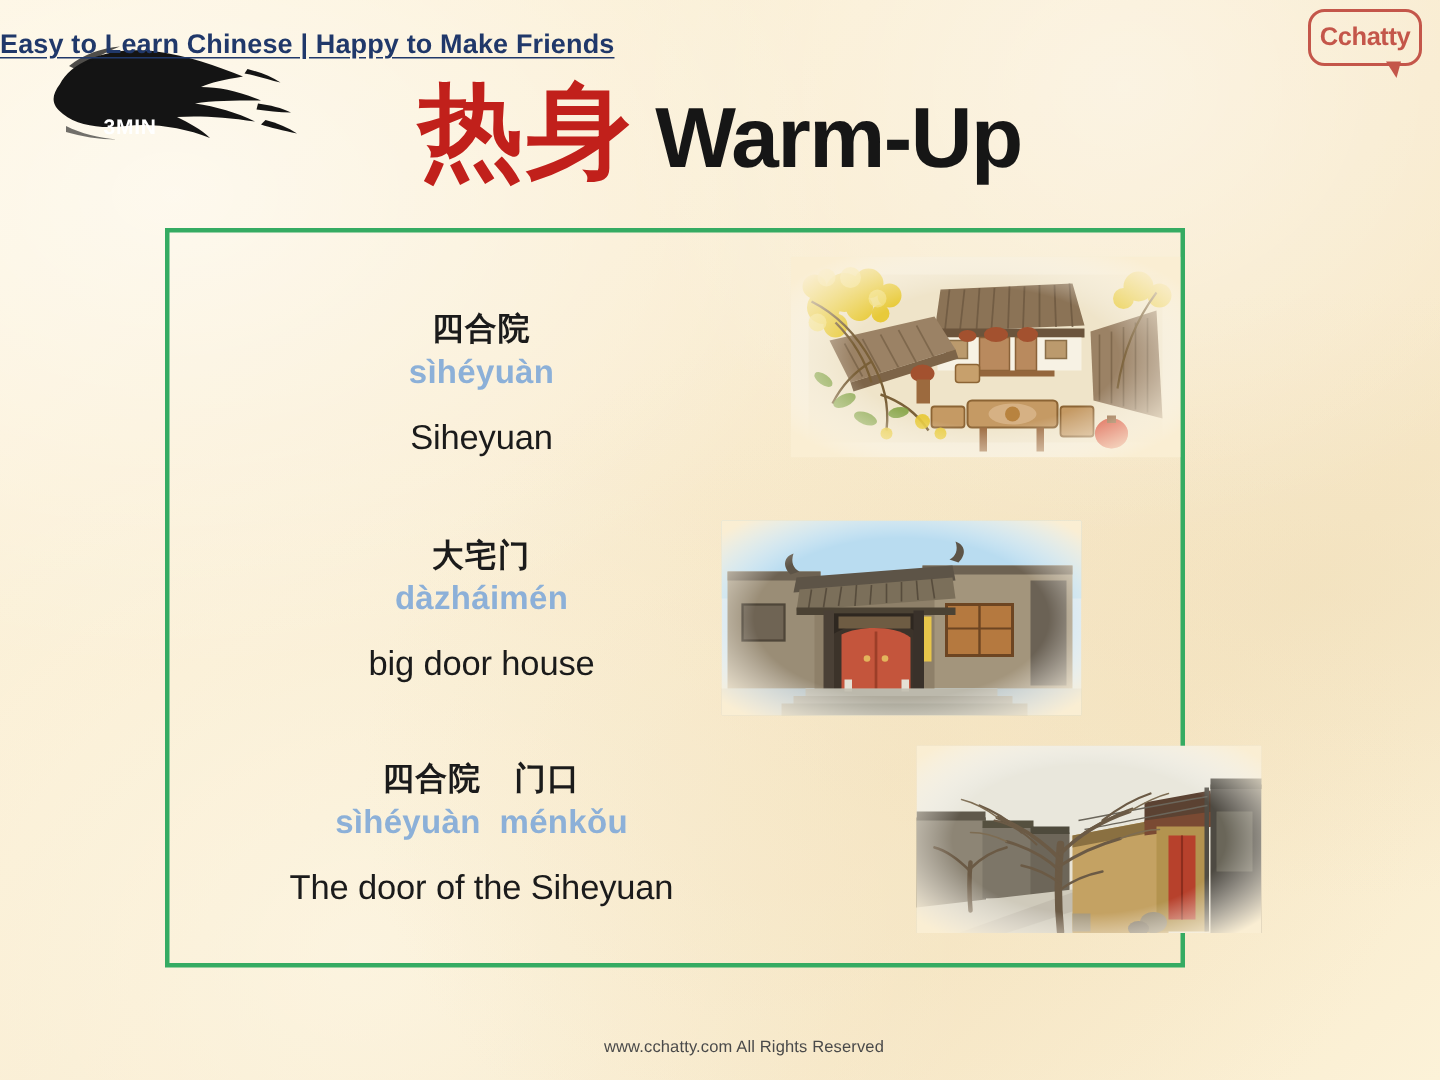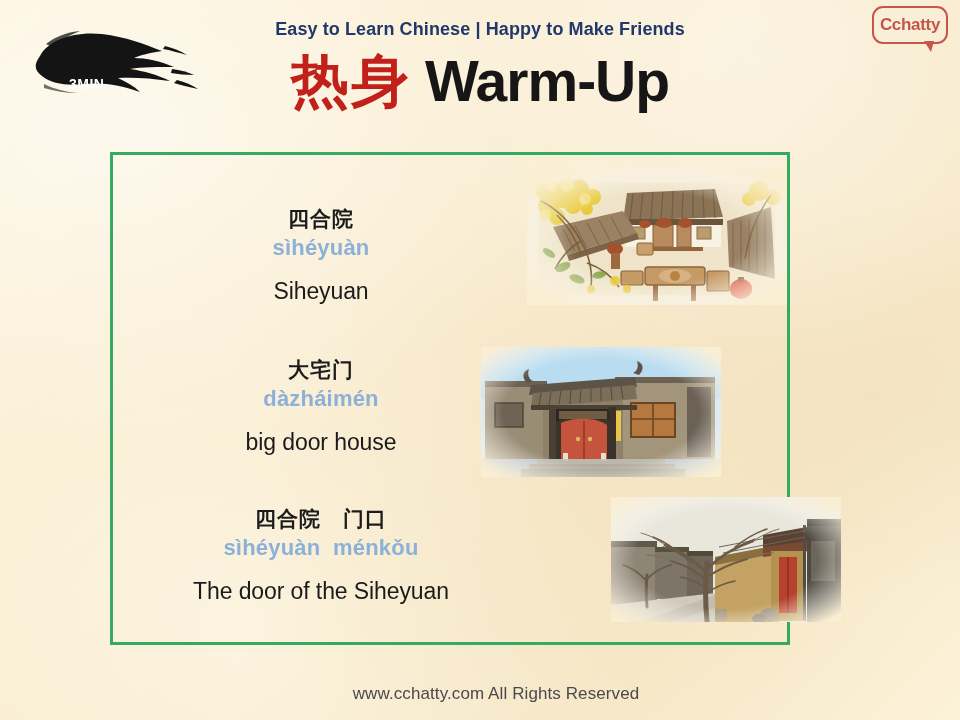--- a/index.html
+++ b/index.html
@@ -26,42 +26,42 @@
       radial-gradient(ellipse at 92% 55%, rgba(238,220,182,0.45) 0%, rgba(238,220,182,0) 36%),
       linear-gradient(135deg, #fdf4dd 0%, #f9ecd0 45%, #f7e8c8 75%, #fcf2d8 100%);
   }
 
   
   .subtitle-link {
     position: absolute;
     left: 0;
     right: 0;
     top: 19px;
-    text-align: center;
     font-size: 18px;
     font-weight: 600;
     color: #20386a;
+    text-decoration: underline;
     text-underline-offset: 3px;
     letter-spacing: 0.1px;
     cursor: pointer;
   }
 
   .title-row {
     position: absolute;
     left: 0;
     right: 0;
     top: 52px;
     display: flex;
     align-items: baseline;
     justify-content: center;
     gap: 14px;
   }
   .title-cn {
     font-family: "DejaVu Sans", "Liberation Sans", sans-serif;
-    font-size: 58px;
+    font-size: 70px;
     font-weight: 700;
     color: #c1201b;
     line-height: 1;
     letter-spacing: 2px;
   }
   .title-en {
     font-size: 57px;
     font-weight: 700;
     color: #161616;
     line-height: 1;
@@ -174,21 +174,21 @@
     overflow: hidden;
   }
   .pic svg { display: block; width: 100%; height: 100%; }
 
   
   .footer {
     position: absolute;
     left: 0; right: 0;
     bottom: 16px;
     text-align: center;
-    font-size: 17px;
+    font-size: 11px;
     color: #4a4a4a;
     letter-spacing: 0.1px;
     padding-left: 32px;
   }
 </style>
 </head>
 <body>
 
 <div class="slide">
 

